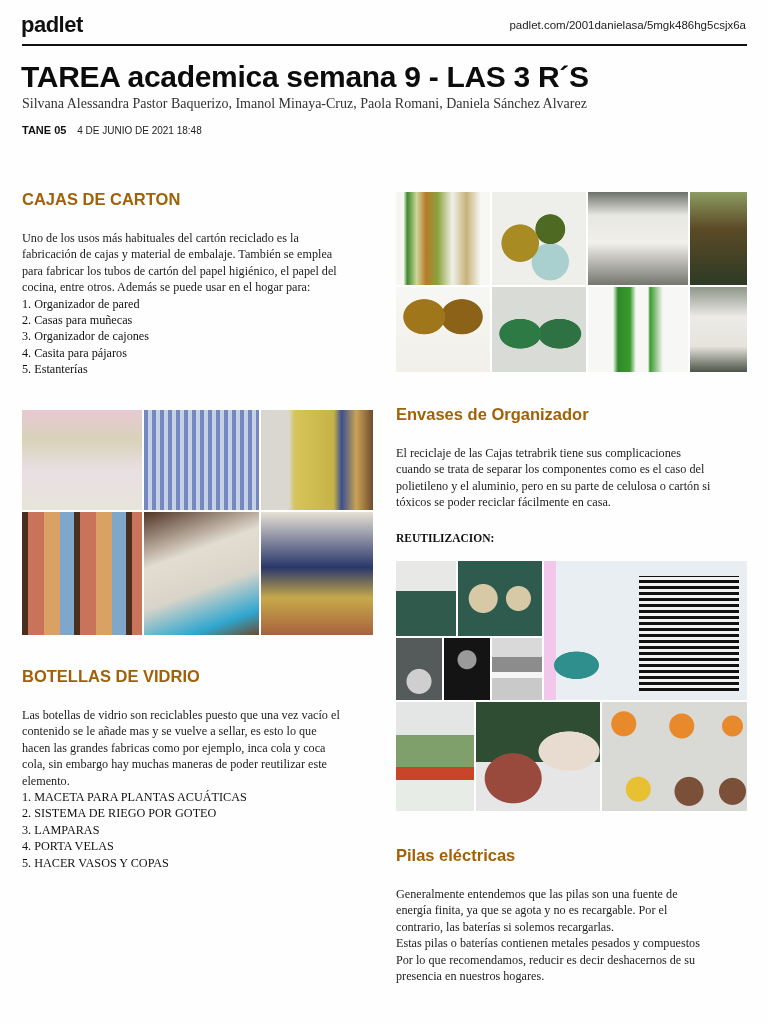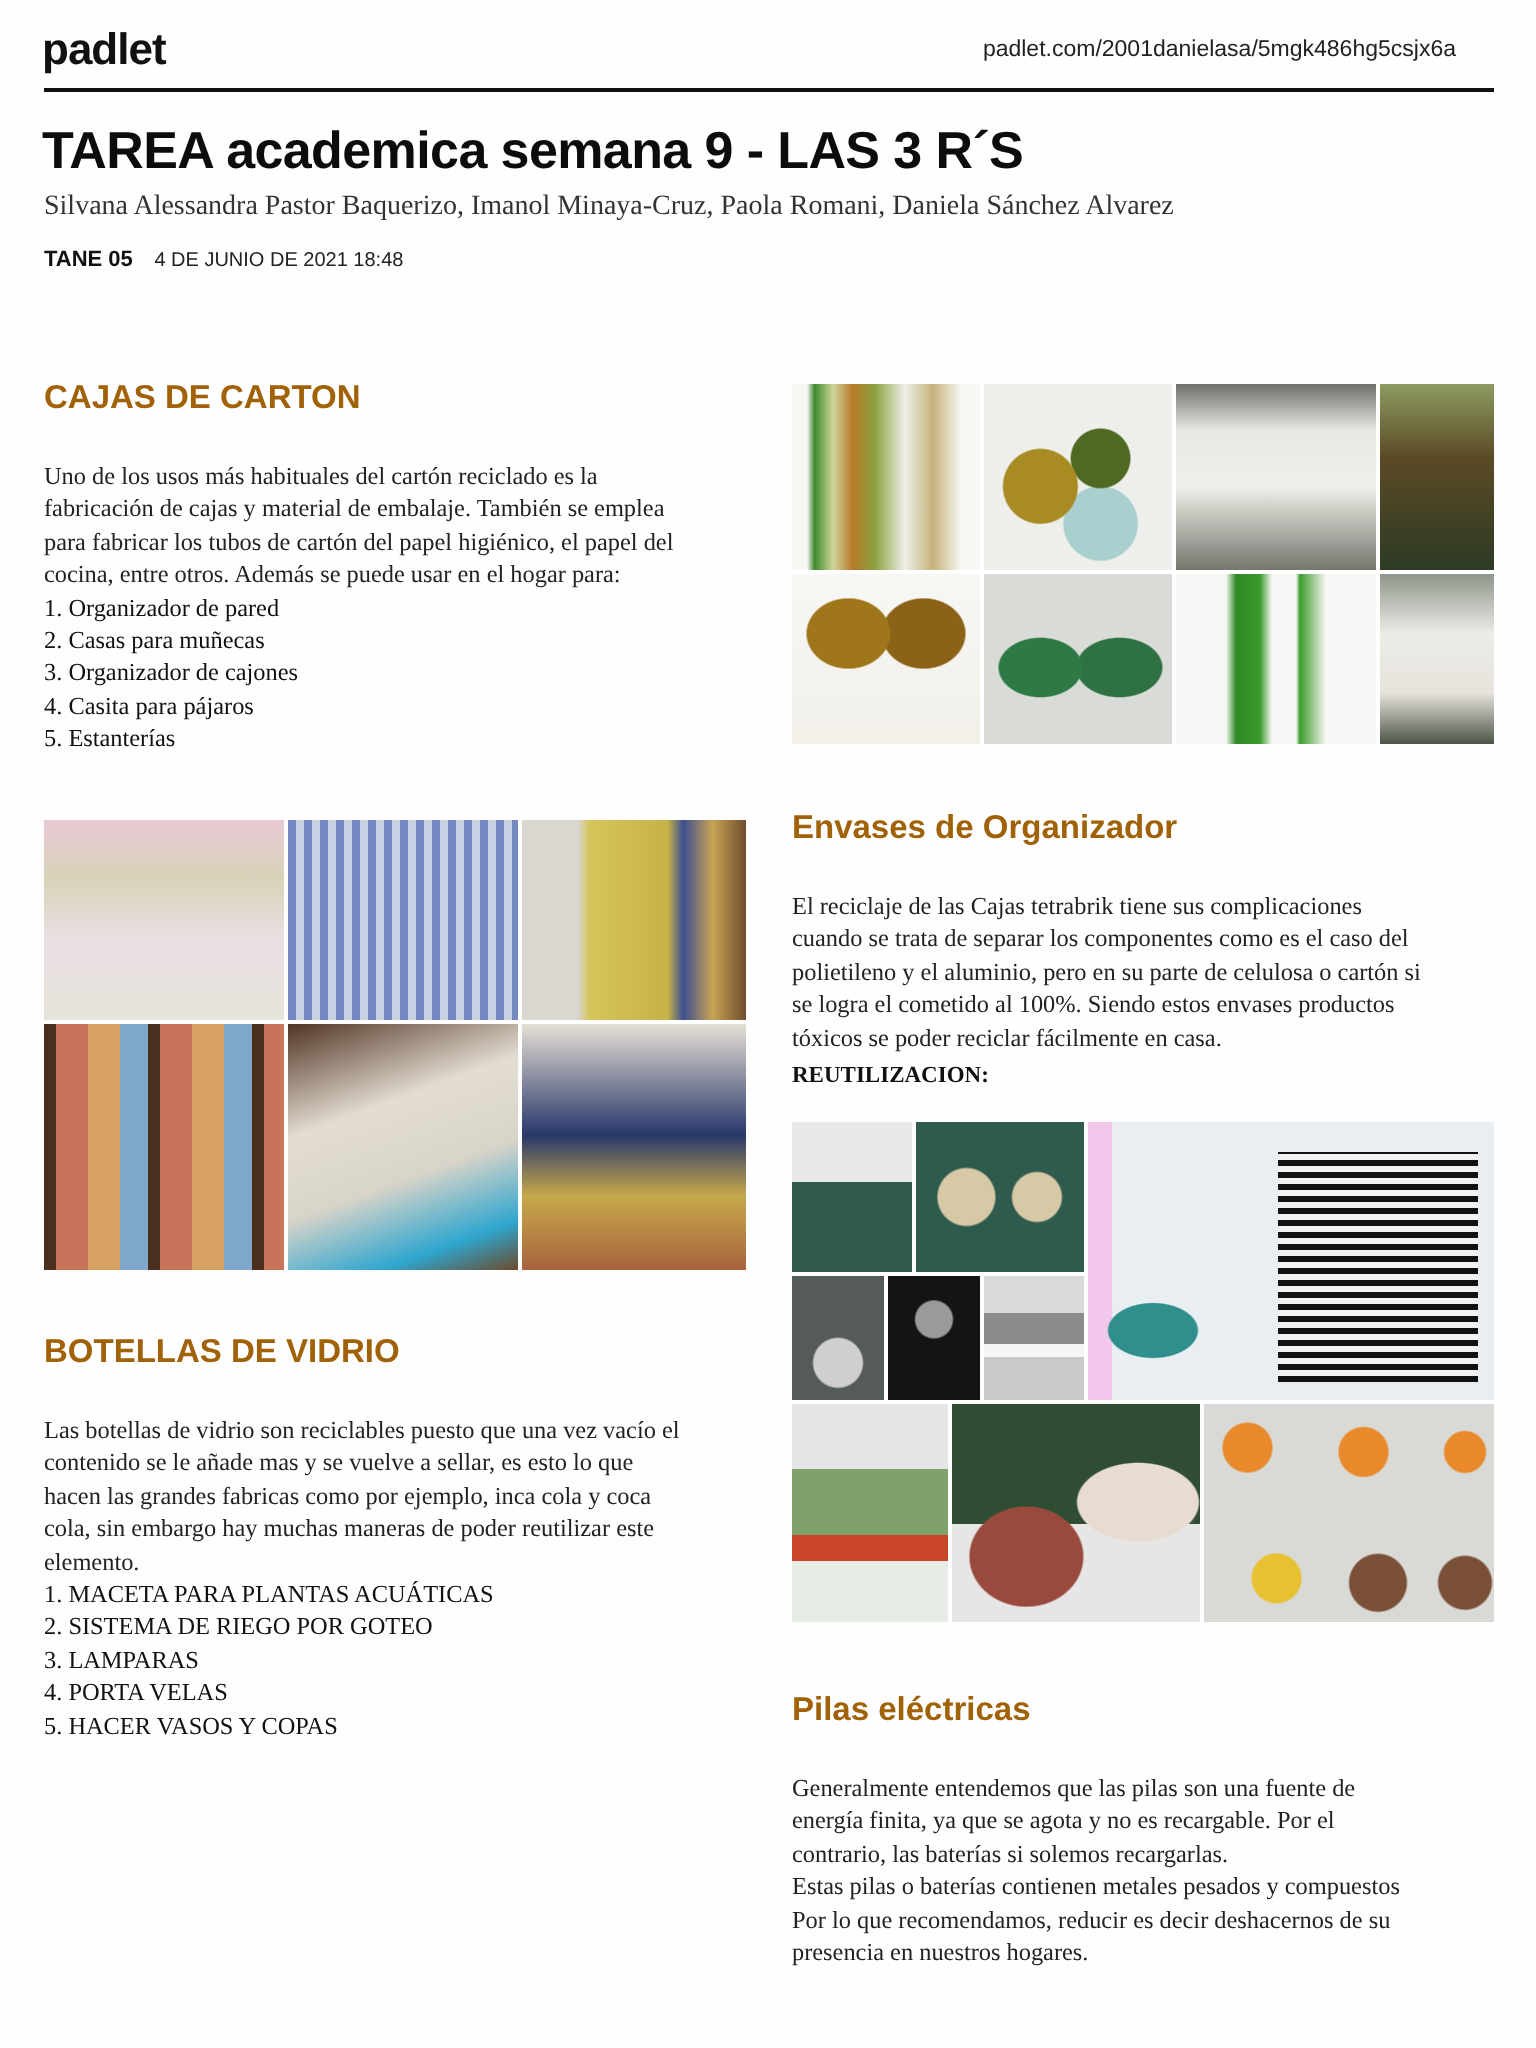--- a/index.html
+++ b/index.html
@@ -1,23 +1,23 @@
 <!DOCTYPE html>
 <html><head>
   <meta charset="utf-8">
   <style>
     * { margin: 0; padding: 0; box-sizing: border-box; }
     html, body { width: 768px; height: 1024px; background: #fefefe; overflow: hidden; }
     body { position: relative; font-family: "Liberation Sans", sans-serif; color: #111; }
 
     .logo { position: absolute; left: 21px; top: 12px; font-family: "Liberation Sans", sans-serif; font-weight: bold; font-size: 22px; letter-spacing: -0.5px; color: #111; }
-    .url { position: absolute; right: 40px; top: 19px; font-size: 11.5px; color: #222; }
+    .url { position: absolute; right: 22px; top: 19px; font-size: 11.5px; color: #222; }
     .divider { position: absolute; left: 22px; top: 44px; width: 725px; height: 2px; background: #111; }
 
-    .title { position: absolute; left: 21px; top: 60px; font-size: 26px; font-weight: bold; letter-spacing: -0.3px; color: #0c0c0c; }
+    .title { position: absolute; left: 21px; top: 60px; font-size: 30px; font-weight: bold; letter-spacing: -0.3px; color: #0c0c0c; }
     .authors { position: absolute; left: 22px; top: 96px; font-family: "Liberation Serif", serif; font-size: 14px; color: #333; }
     .meta { position: absolute; left: 22px; top: 124px; font-size: 10px; color: #111; white-space: nowrap; }
     .meta .author { font-weight: bold; font-size: 11px; margin-right: 8px; margin-top: 16px; }
     .meta .date { color: #222; }
 
     .section-title { position: absolute; font-weight: bold; font-size: 16.5px; color: #a16207; }
     .body-text { position: absolute; font-family: "Liberation Serif", serif; font-size: 12.2px; line-height: 16.4px; color: #222; margin-top: 12px; }
     .body-text .line { display: block; }
     .body-text .list-item { display: block; font-weight: normal; color: #111; }
     .label { position: absolute; font-family: "Liberation Serif", serif; font-weight: bold; font-size: 11.5px; color: #111; }
@@ -77,21 +77,20 @@
   <div class="tile" style="background: repeating-linear-gradient(90deg,#4a2f1e 0 6px,#c9745a 6px 22px,#d9a264 22px 38px,#7ea7c9 38px 52px), #4a2f1e;"></div>
   <div class="tile" style="background: linear-gradient(160deg,#513424 0%,#e3ddd1 35%,#d9d4c9 60%,#2fa6cf 85%,#6b4a2c 100%);"></div>
   <div class="tile" style="background: linear-gradient(180deg,#e6e0d5 0%,#29376b 45%,#c7a94a 70%,#a7623d 100%);"></div>
 </div>
 
 <div class="section-title" style="left:396px; top:405px;">Envases de Organizador</div>
 <div class="body-text" style="left:396px; top:433px; width:360px;">
   <span class="line">El reciclaje de las Cajas tetrabrik tiene sus complicaciones</span>
   <span class="line">cuando se trata de separar los componentes como es el caso del</span>
   <span class="line">polietileno y el aluminio, pero en su parte de celulosa o cartón si</span>
-  <span class="line">se logra el cometido al 100%. Siendo estos envases productos</span>
   <span class="line">tóxicos se poder reciclar fácilmente en casa.</span>
 </div>
 <div class="label" style="left:396px; top:532px;">REUTILIZACION:</div>
 
 <div class="collage" id="tetra" title="tetrabrik-crafts-collage">
   <div style="position:absolute; left:0; top:0; width:60px; height:75px; background: linear-gradient(180deg,#e8e8e6 0 40%,#2f5a4c 40%);"></div>
   <div style="position:absolute; left:62px; top:0; width:84px; height:75px; background: radial-gradient(circle at 30% 50%,#d7c8a6 0 14px,transparent 15px), radial-gradient(circle at 72% 50%,#d7c8a6 0 12px,transparent 13px), #2f5b4e;"></div>
   <div style="position:absolute; left:0; top:77px; width:46px; height:62px; background: radial-gradient(circle at 50% 70%,#cfcfcf 0 12px,transparent 13px), #555a5a;"></div>
   <div style="position:absolute; left:48px; top:77px; width:46px; height:62px; background: radial-gradient(circle at 50% 35%,#9a9a9a 0 9px,transparent 10px), #141414;"></div>
   <div style="position:absolute; left:96px; top:77px; width:50px; height:62px; background: linear-gradient(180deg,#d9d9d9 0 30%,#8c8c8c 30% 55%,#f5f5f5 55% 65%,#c9c9c9 65%);"></div>

